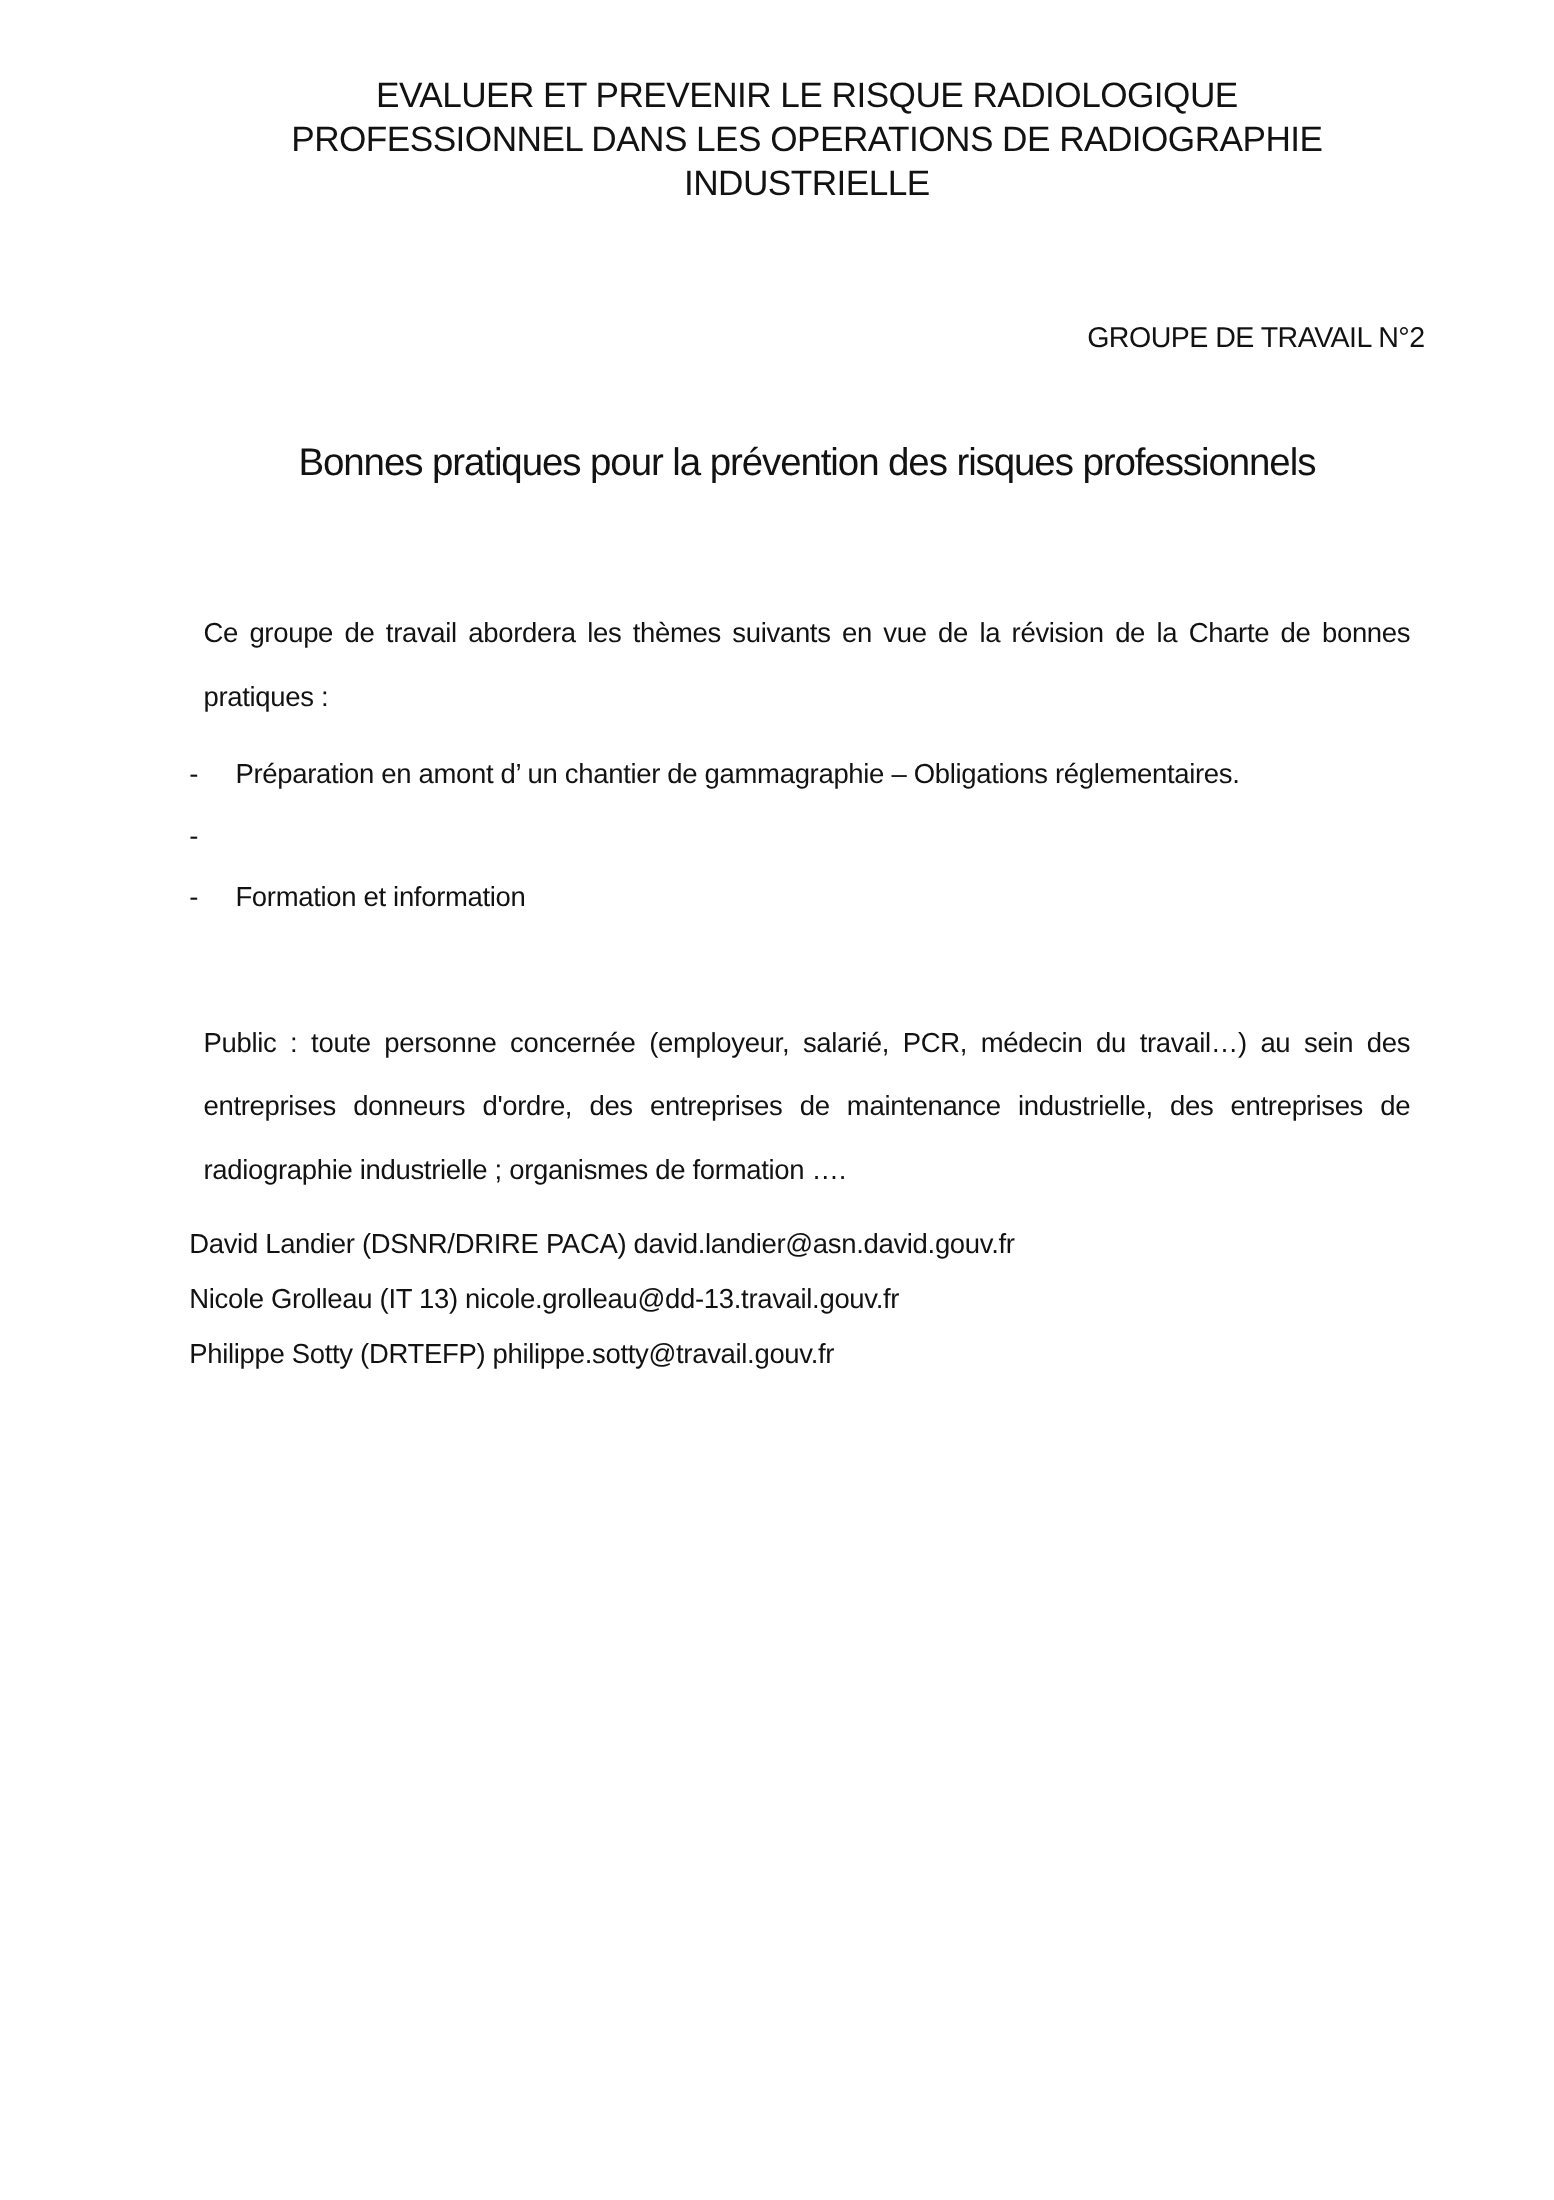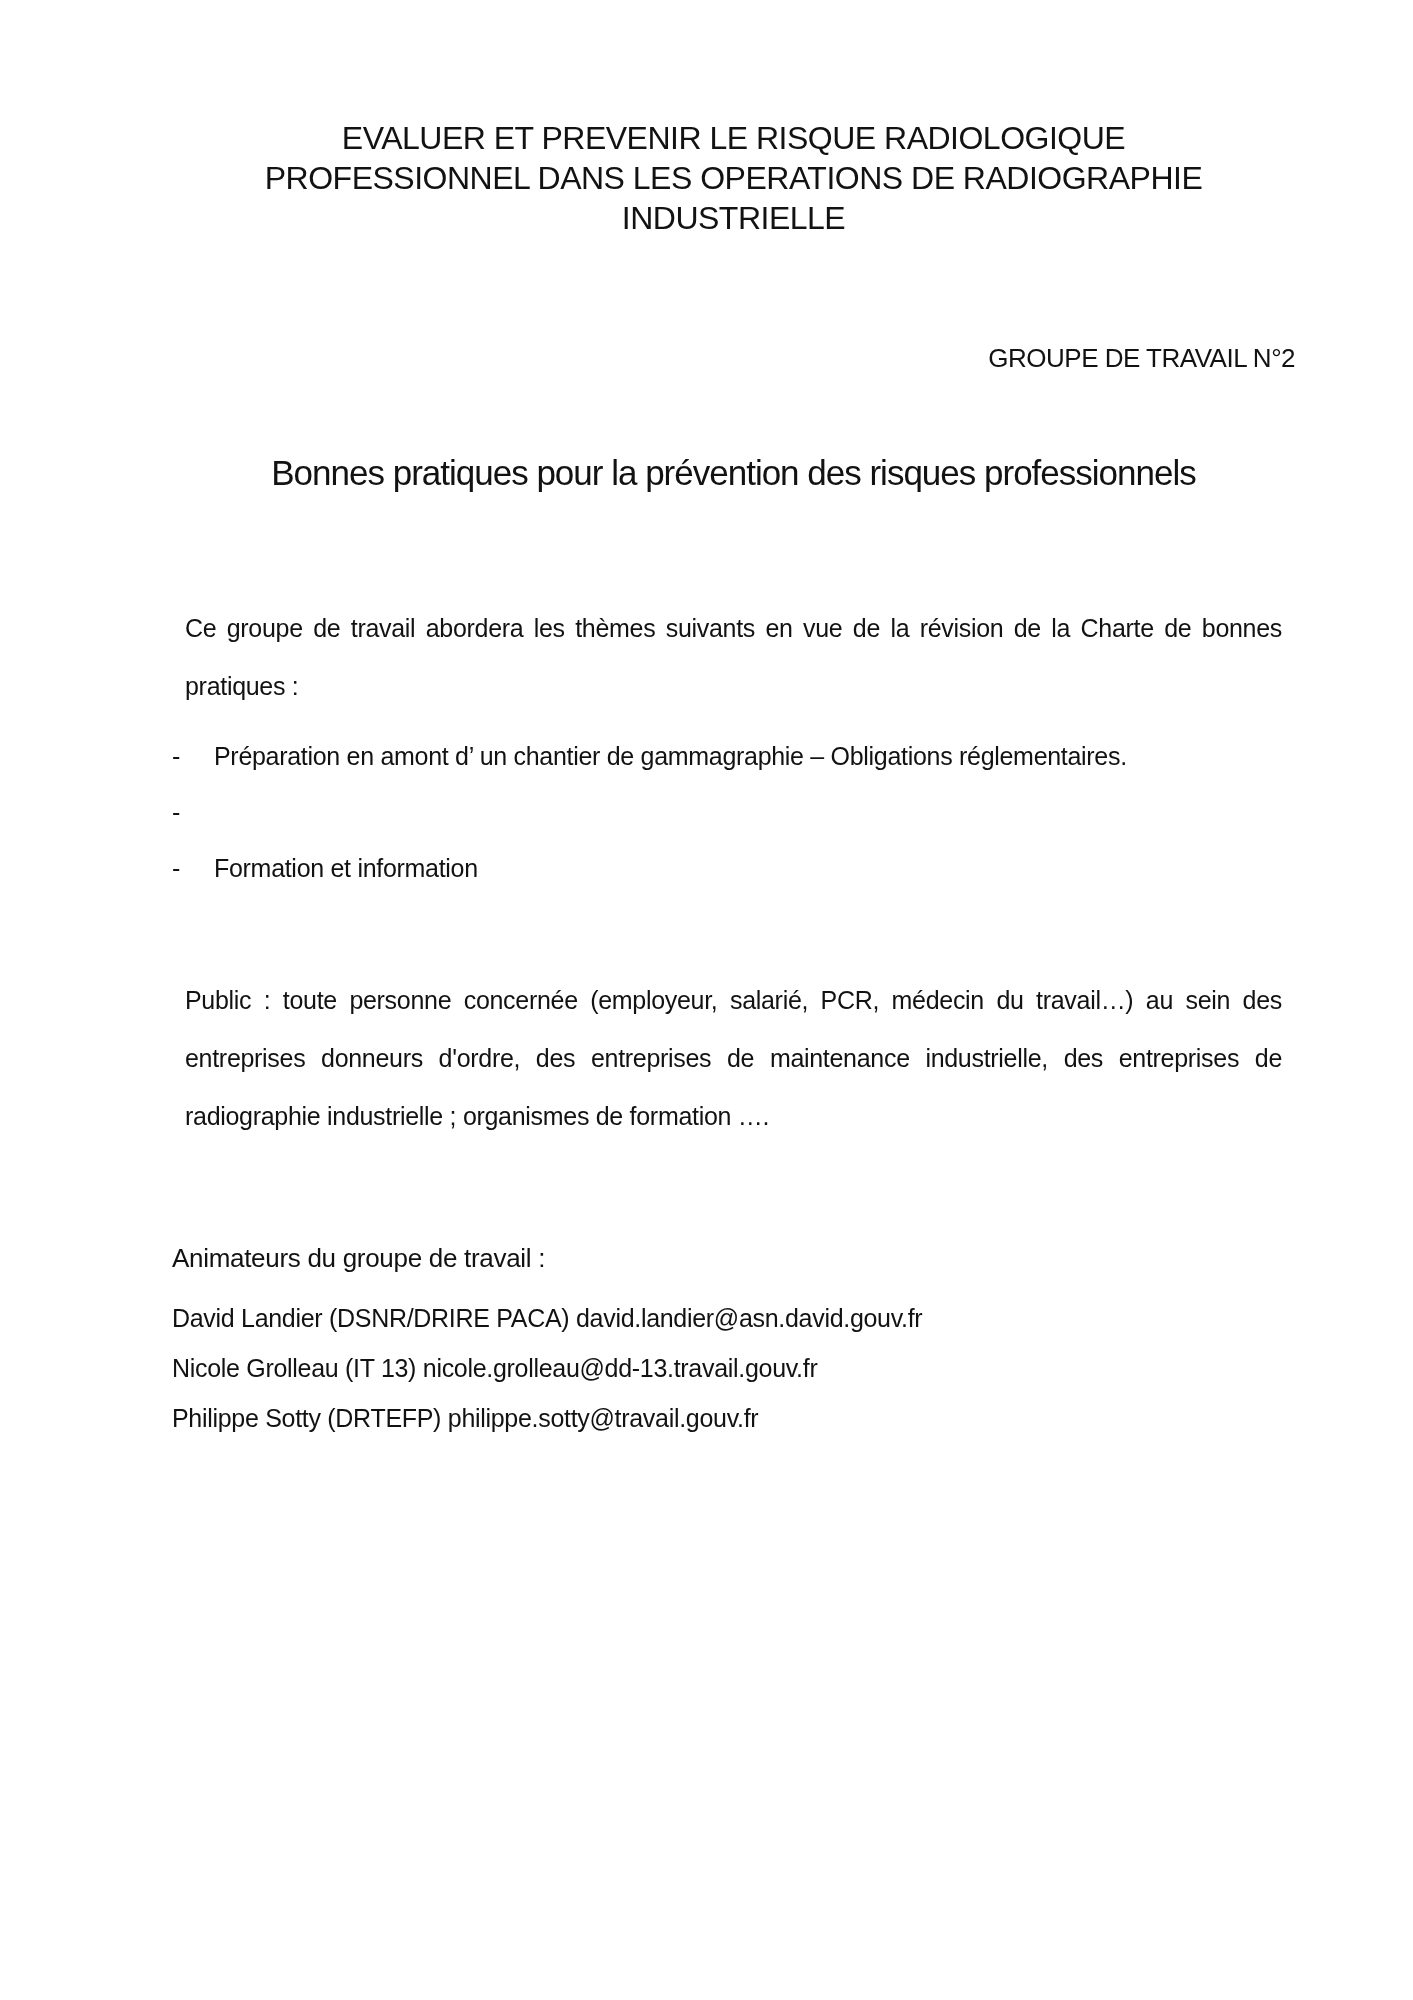--- a/index.html
+++ b/index.html
@@ -13,21 +13,21 @@
     width: 1413px;
     height: 2000px;
     background: #ffffff;
     color: #121212;
     font-family: "Liberation Sans", sans-serif;
     overflow: hidden;
     box-sizing: border-box;
   }
   .doc {
     box-sizing: border-box;
-    padding: 118px 118px 0 172px;
+    padding: 66px 118px 0 172px;
   }
   .doc-title {
     margin: 0;
     font-size: 32px;
     line-height: 40px;
     font-weight: 400;
     text-align: center;
     letter-spacing: -0.5px;
   }
   .doc-title .title-line { display: block; }
@@ -115,21 +115,20 @@
         <span class="marker">-</span>
       </li>
       <li>
         <span class="marker">-</span>
         <span class="item-text">Formation et information</span>
       </li>
     </ul>
 
     <p class="body-par public-par">Public : toute personne concernée (employeur, salarié, PCR, médecin du travail…) au sein des entreprises donneurs d'ordre, des entreprises de maintenance industrielle, des entreprises de radiographie industrielle ; organismes de formation ….</p>
 
-    <p class="animators-heading">Animateurs du groupe de travail :</p>
 
     <div class="animator-lines">
       <p class="animator-line">
         <span>David Landier</span>
         <span>(DSNR/DRIRE PACA)</span>
         <span>david.landier@asn.david.gouv.fr</span>
       </p>
       <p class="animator-line">
         <span>Nicole Grolleau</span>
         <span>(IT 13)</span>

